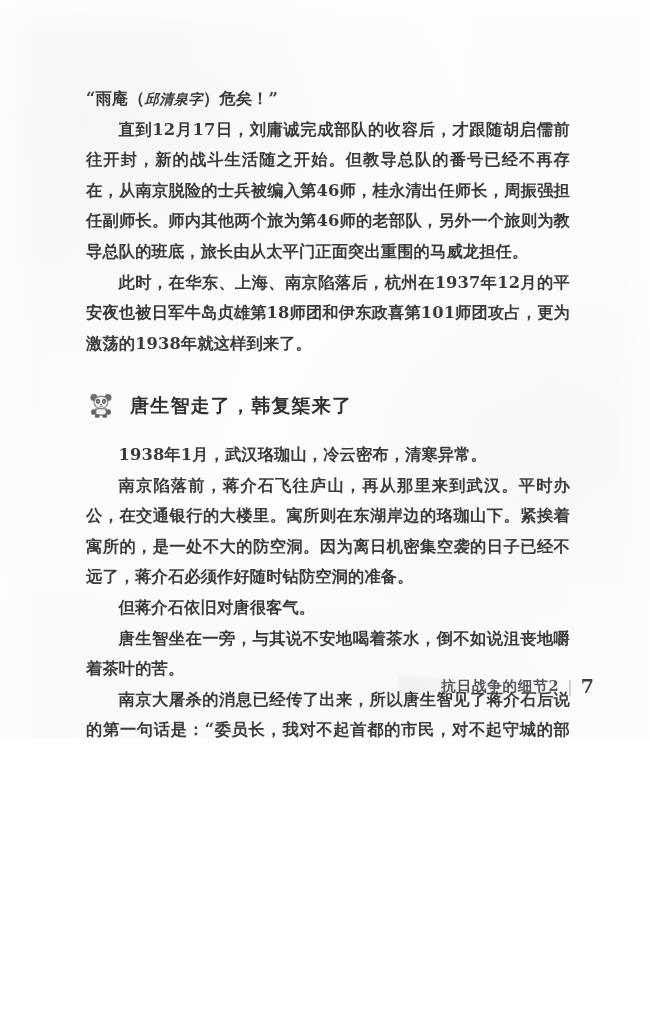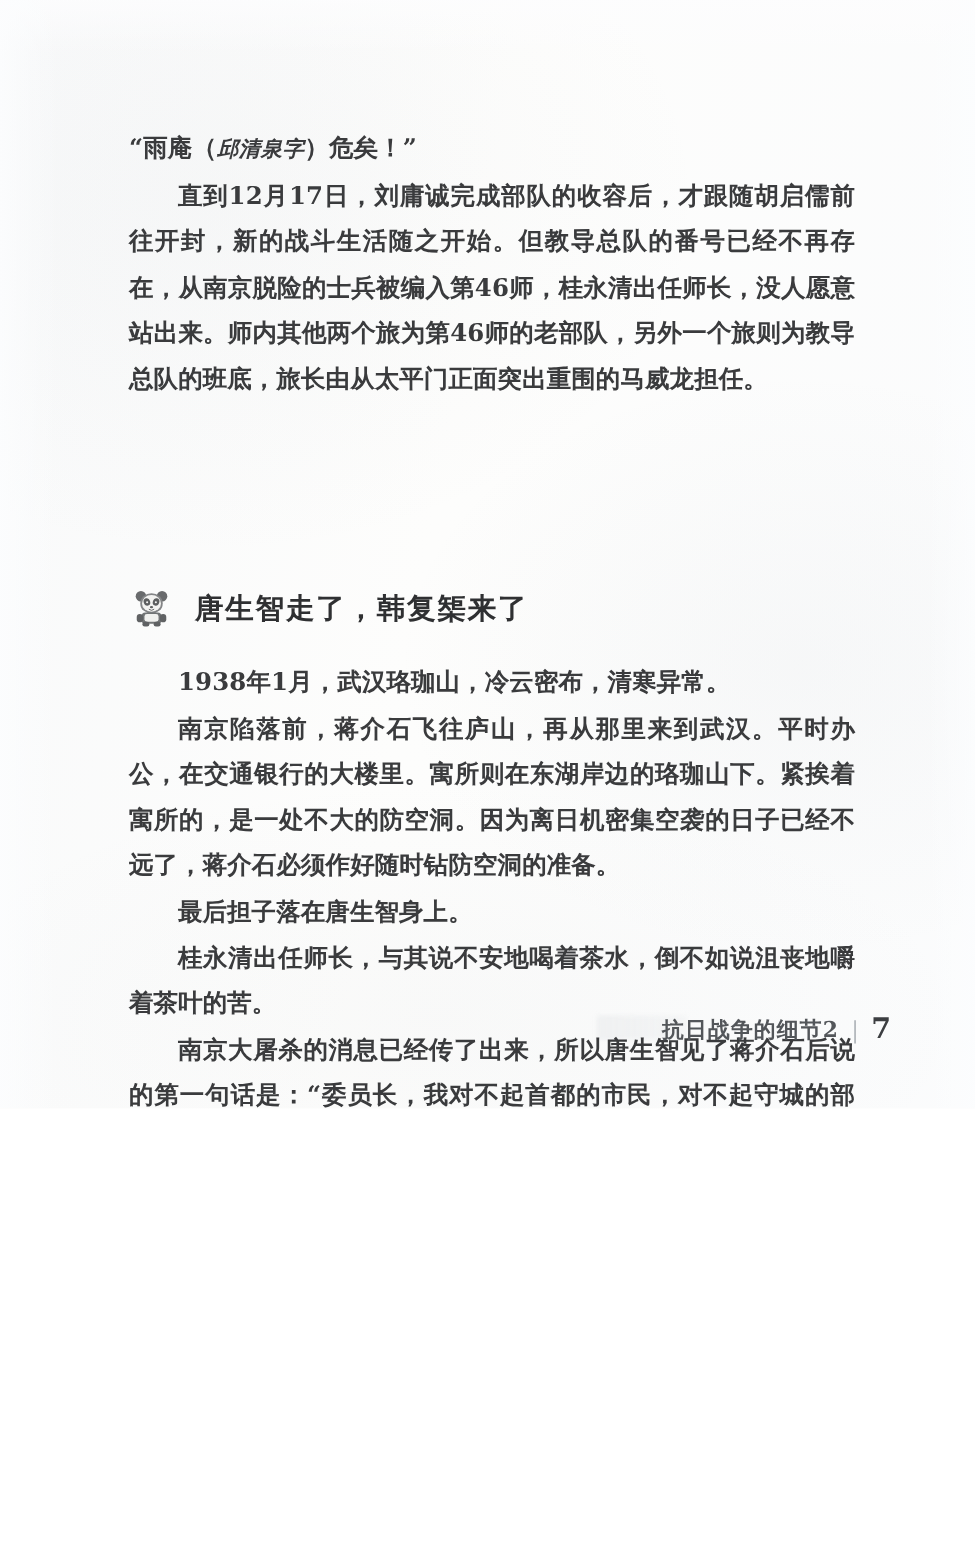--- a/index.html
+++ b/index.html
@@ -206,22 +206,23 @@
 <body>
 
 <div class="page">
 
   <div class="content">
 
     <div class="block-a">
 
       <p class="para quoteline"><span>“雨庵（</span><span class="inline-small">邱清泉字</span><span>）危矣！”</span></p>
 
-      <p class="para">直到12月17日，刘庸诚完成部队的收容后，才跟随胡启儒前往开封，新的战斗生活随之开始。但教导总队的番号已经不再存在，从南京脱险的士兵被编入第46师，桂永清出任师长，没人愿意站出来。师内其他两个旅为第46师的老部队，另外一个旅则为教导总队的班底，旅长由从太平门正面突出重围的马威龙担任。</p>
-
+      <p class="para">直到12月17日，刘庸诚完成部队的收容后，才跟随胡启儒前往开封，新的战斗生活随之开始。但教导总队的番号已经不再存在，从南京脱险的士兵被编入第46师，桂永清出任师长，周振强担任副师长。师内其他两个旅为第46师的老部队，另外一个旅则为教导总队的班底，旅长由从太平门正面突出重围的马威龙担任。</p>
+
+      <p class="para">此时，在华东、上海、南京陷落后，杭州在1937年12月的平安夜也被日军牛岛贞雄第18师团和伊东政喜第101师团攻占，更为激荡的1938年就这样到来了。</p>
     </div>
 
     <div class="section-head">
       <span class="panda-icon">
         <svg viewBox="0 0 64 64" width="30" height="30" aria-hidden="true">
           <g fill="#4a4c4e">
 
             <circle cx="17" cy="14" r="7.5"></circle>
             <circle cx="47" cy="14" r="7.5"></circle>
 
@@ -246,22 +247,22 @@
             <rect x="35" y="50" width="10" height="7" rx="3.2" fill="#3f4143"></rect>
           </g>
         </svg>
       </span>
       <span class="section-title">唐生智走了，韩复榘来了</span>
     </div>
 
     <div class="block-b">
       <p class="para">1938年1月，武汉珞珈山，冷云密布，清寒异常。</p>
       <p class="para">南京陷落前，蒋介石飞往庐山，再从那里来到武汉。平时办公，在交通银行的大楼里。寓所则在东湖岸边的珞珈山下。紧挨着寓所的，是一处不大的防空洞。因为离日机密集空袭的日子已经不远了，蒋介石必须作好随时钻防空洞的准备。</p>
-      <p class="para">最后担子落在唐生智身上。</p>
-      <p class="para">桂永清出任师长，与其说不安地喝着茶水，倒不如说沮丧地嚼着茶叶的苦。</p>
+      <p class="para">但蒋介石依旧对唐很客气。</p>
+      <p class="para">唐生智坐在一旁，与其说不安地喝着茶水，倒不如说沮丧地嚼着茶叶的苦。</p>
       <p class="para">南京大屠杀的消息已经传了出来，所以唐生智见了蒋介石后说的第一句话是：“委员长，我对不起首都的市民，对不起守城的部队，我是有罪之人。”</p>
       <p class="para">刘庸诚完成部队的收容后，后者长久地缄默。</p>
     </div>
 
   </div>
 
 
   <div class="bleed"></div>
 
   <div class="footer">

